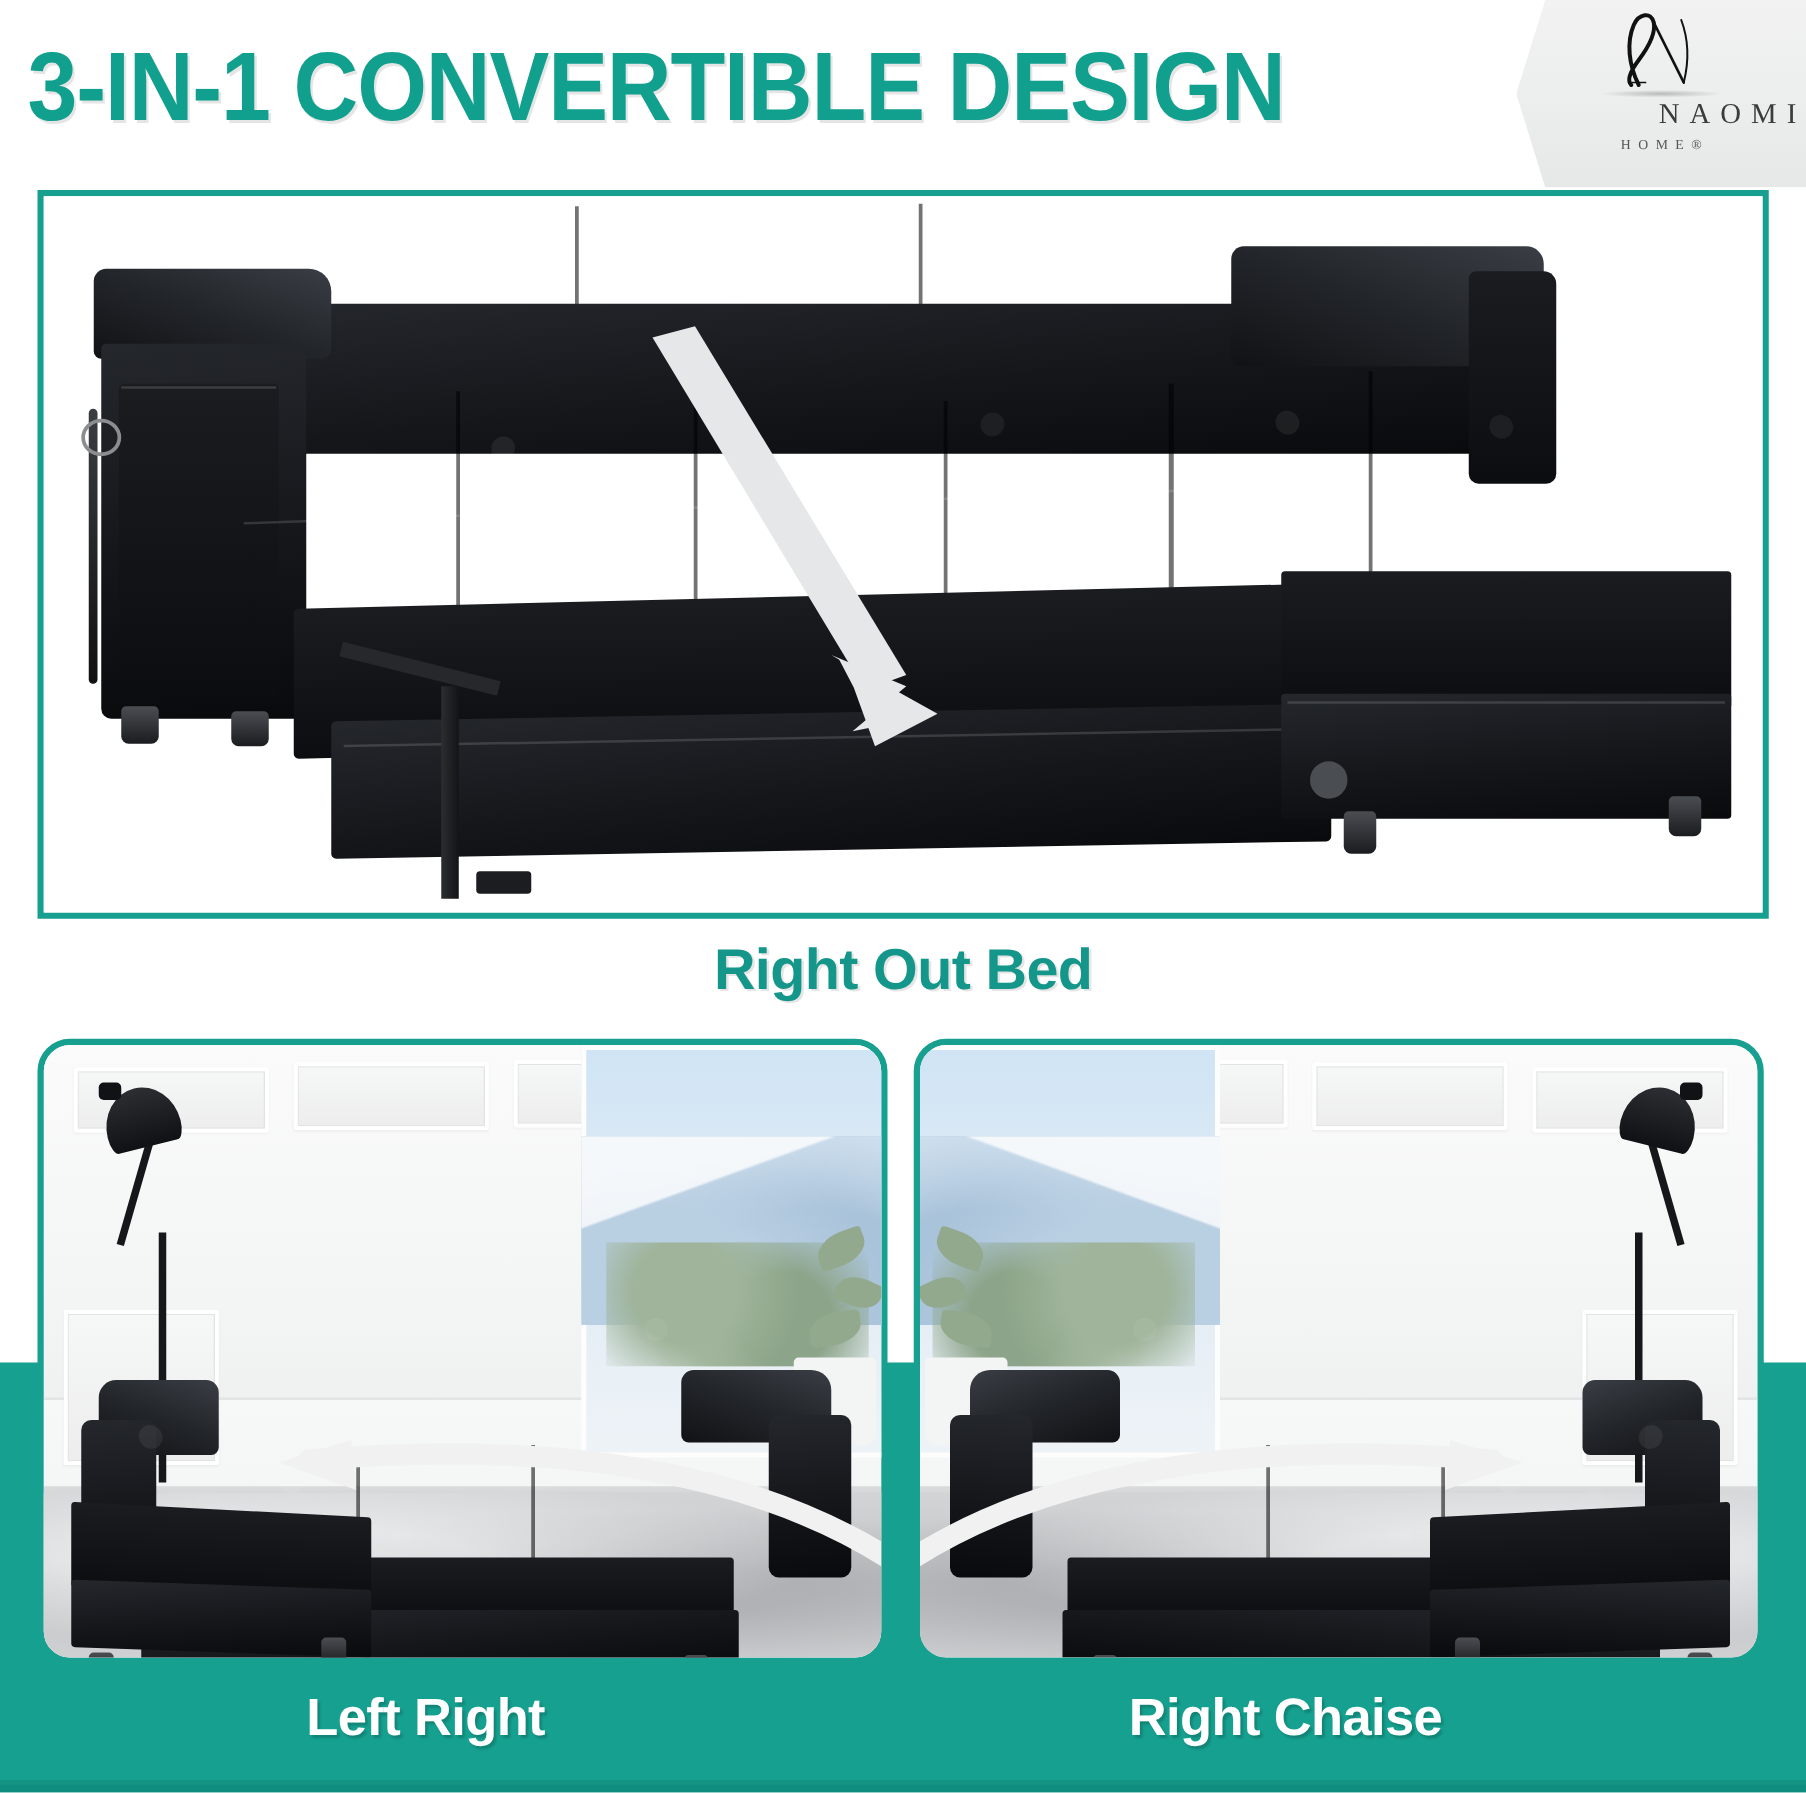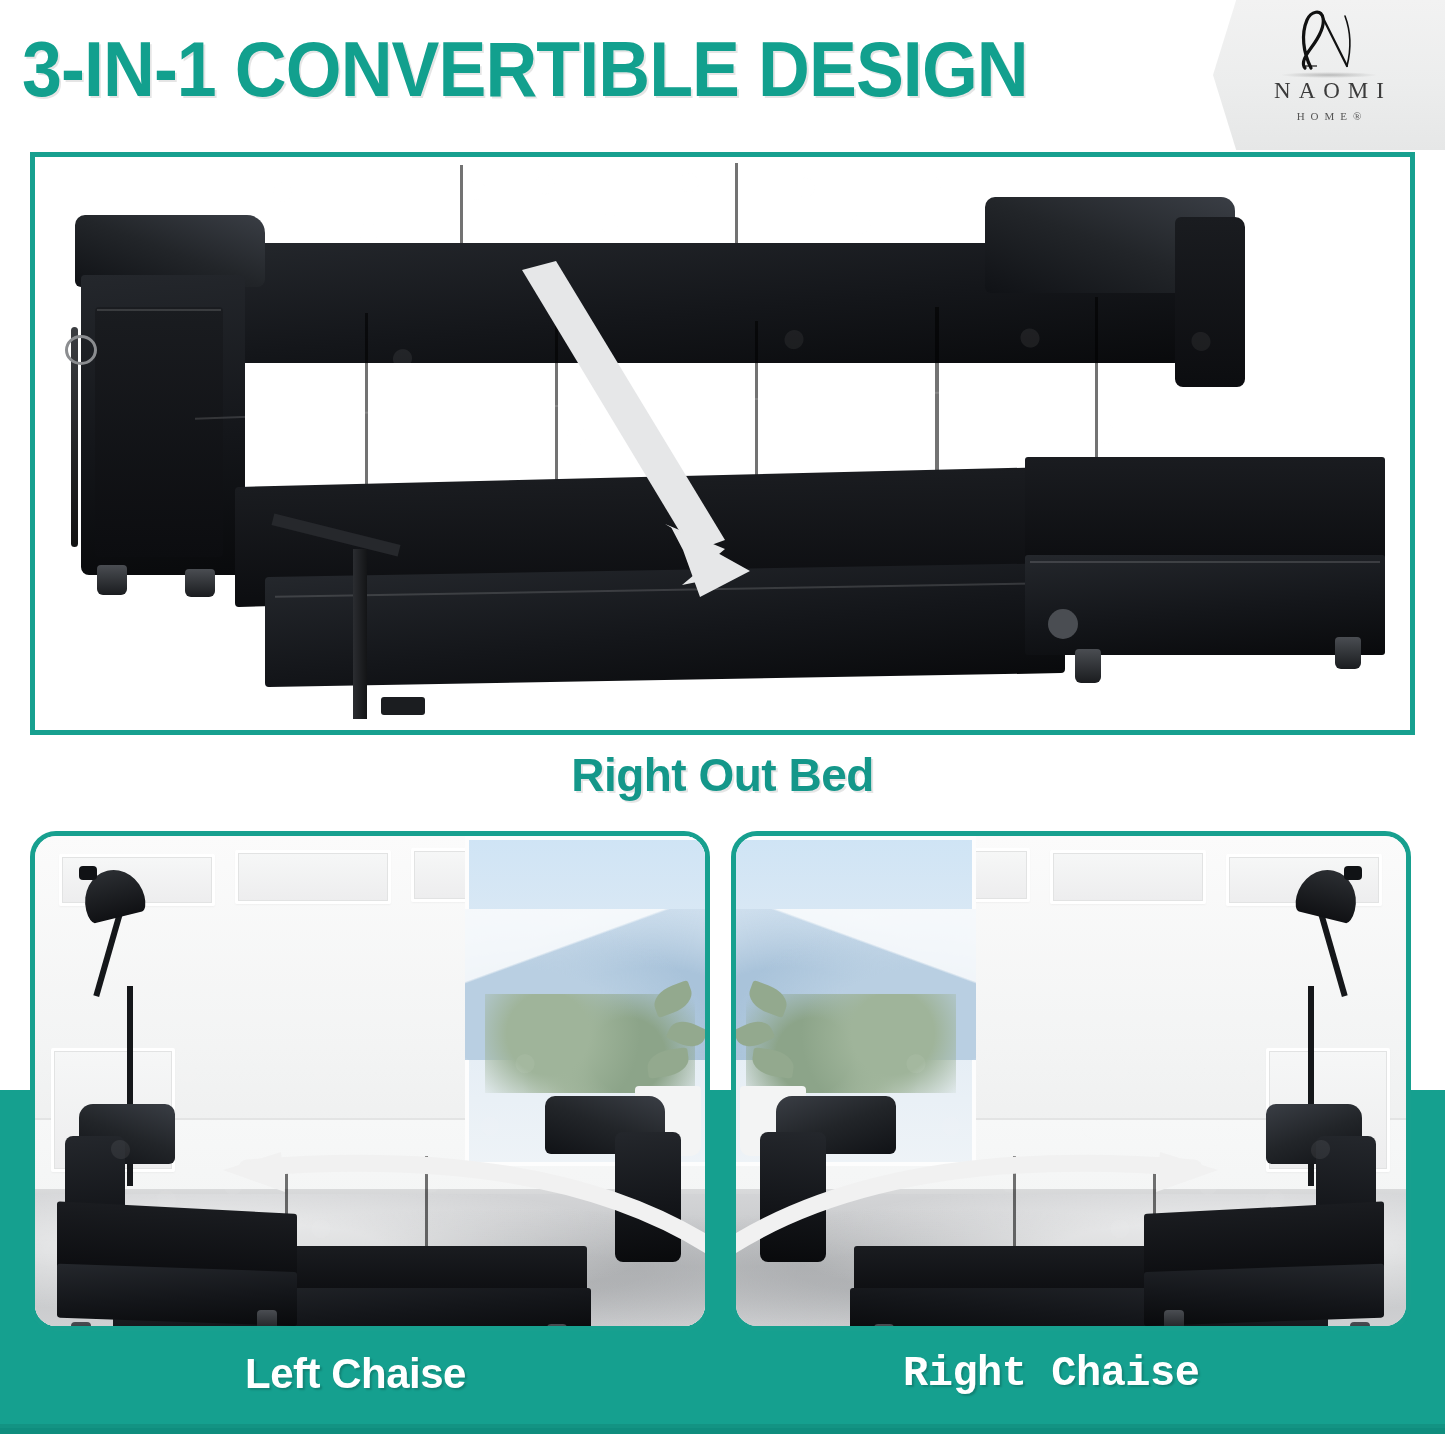--- a/index.html
+++ b/index.html
@@ -27,21 +27,21 @@
     clip-path:polygon(10% 0%, 100% 0%, 100% 100%, 10% 100%, 0% 50%);
   }
   #logo-mark{position:absolute;left:0;right:0;top:6px;height:68px;}
   #logo-mark svg{display:block;margin:0 auto;}
   #logo-shadow{
     position:absolute;left:50%;top:72px;transform:translateX(-50%);
     width:96px;height:6px;border-radius:50%;
     background:radial-gradient(ellipse at center, rgba(90,90,90,.35) 0%, rgba(255,255,255,0) 72%);
   }
   #logo-name{
-    position:absolute;left:0;right:0;top:78px;text-align:center;
+    position:absolute;left:0;right:0;top:78px;text-align:right;
     font-size:23px;letter-spacing:8px;color:#3b3b3b;
     font-family:"Liberation Serif", serif;padding-left:8px;
   }
   #logo-sub{
     position:absolute;left:0;right:0;top:110px;text-align:center;
     font-size:11px;letter-spacing:6px;color:#555;
     font-family:"Liberation Serif", serif;padding-left:6px;
   }
 
   
@@ -140,21 +140,21 @@
   .arrow-svg{position:absolute;inset:0;width:100%;height:100%;}
 
   
   .chaise-label{
     position:absolute;top:1350px;
     font-size:42px;font-weight:bold;color:#ffffff;
     text-shadow:2px 2px 2px rgba(0,0,0,.18);
     letter-spacing:-0.5px;white-space:nowrap;
   }
   #label-left{left:245px;}
-  #label-right{left:903px;font-family:Liberation Mono, monospace;}
+  #label-right{left:903px;}
 </style>
 </head>
 <body>
 
 <div id="header">
 
   <div id="headline">3-IN-1 CONVERTIBLE DESIGN</div>
 
   <div id="logo-badge">
     <div id="logo-mark">
@@ -344,15 +344,15 @@
     <div class="foot" style="left:512px;top:488px;width:20px;height:22px;"></div>
 
     <svg class="arrow-svg" viewBox="0 0 670 490" preserveAspectRatio="none">
       <path d="M690 420 C560 330 380 318 212 332" stroke="#f1f1f1" stroke-width="17" fill="none" stroke-linecap="round"></path>
       <polygon points="246,316 188,334 250,356" fill="#f1f1f1"></polygon>
     </svg>
 
   </div>
 </div>
 
-<div id="label-left" class="chaise-label">Left Chaise</div>
+<div id="label-left" class="chaise-label">Left Right</div>
 
 <div id="label-right" class="chaise-label">Right Chaise</div>
 
 </body></html>

